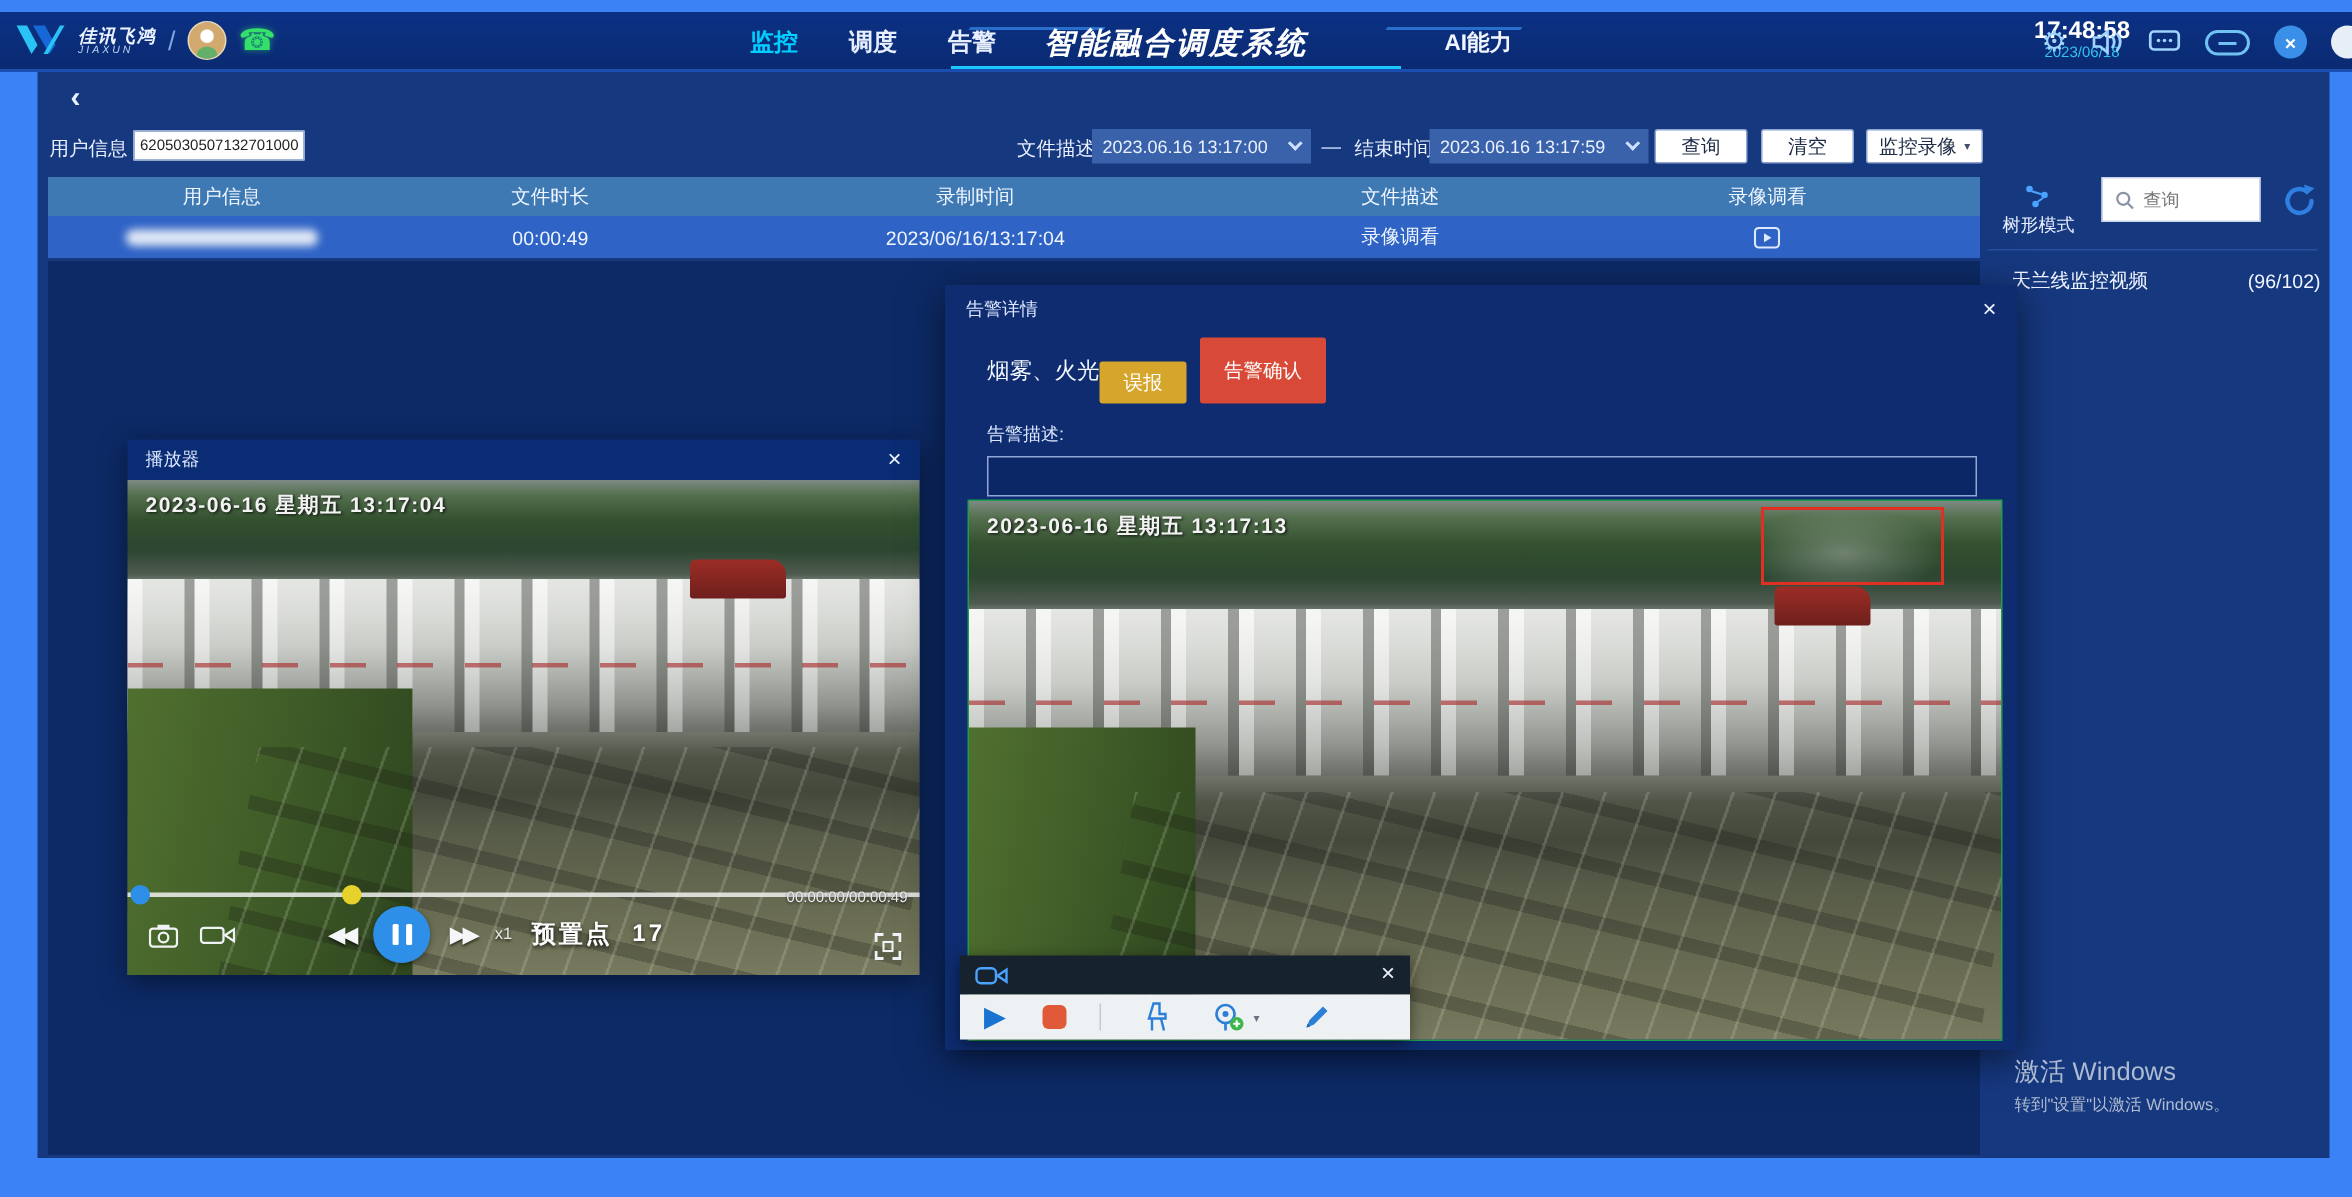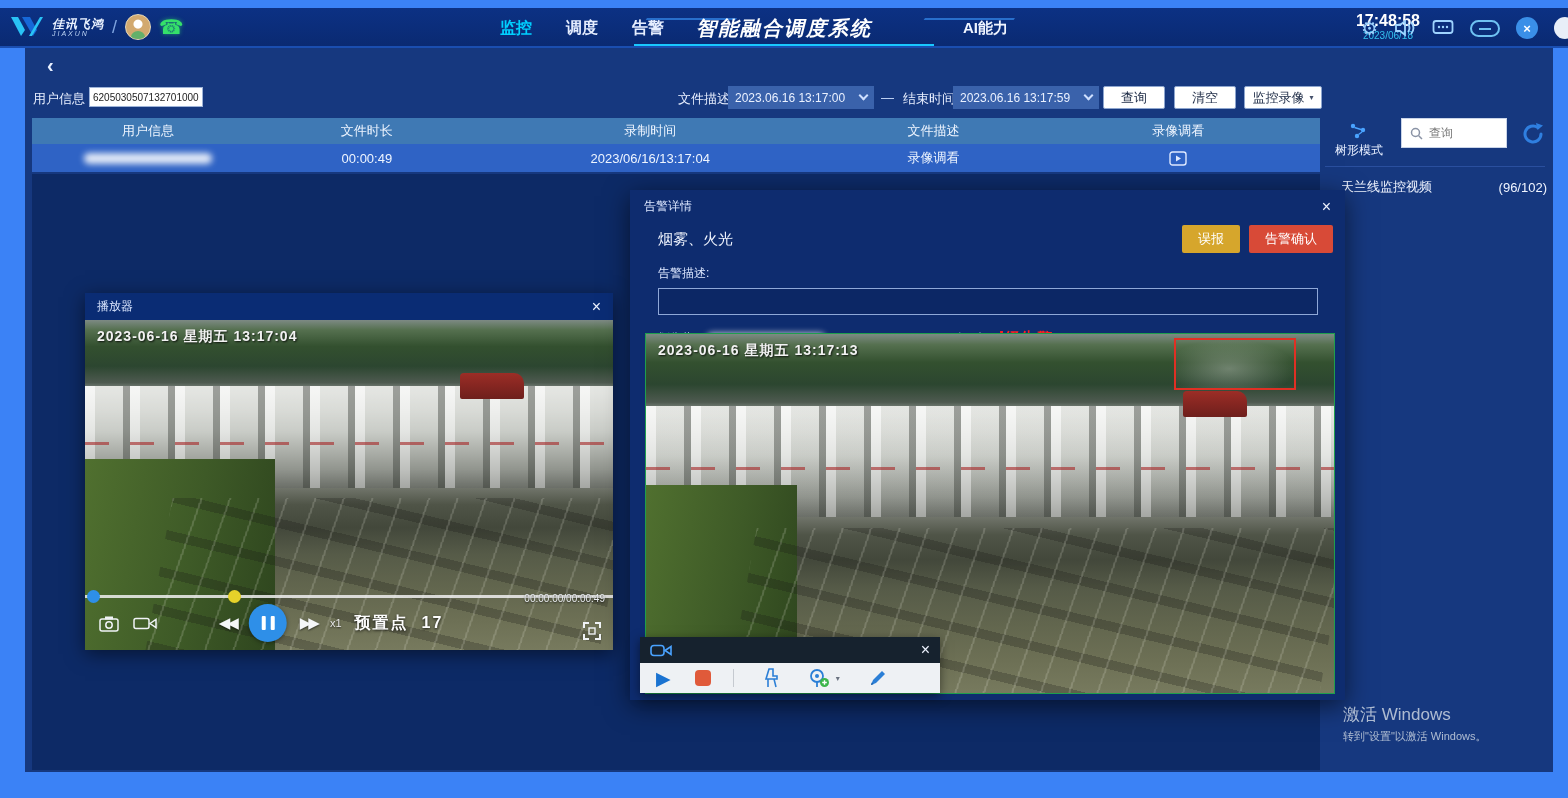--- a/index.html
+++ b/index.html
@@ -121,24 +121,24 @@
   .speed { color:#e8e8e8; font-size:11px; text-shadow:0 1px 2px rgba(0,0,0,.7); }
   .preset { color:#fdfdfd; font-size:16px; font-weight:bold; text-shadow:0 1px 3px rgba(0,0,0,.8); letter-spacing:2px; }
   .ptime { position:absolute; right:8px; bottom:46px; color:#e9ecef; font-size:10px; text-shadow:0 1px 2px rgba(0,0,0,.7); }
   .fs-btn { position:absolute; right:12px; bottom:10px; cursor:pointer; }
 
   
   .alarm-dlg { position:absolute; left:605px; top:142px; width:715px; height:510px; background:#0e2c6f; z-index:3;
     box-shadow:0 6px 24px rgba(0,0,0,.55); }
   .ad-head { display:flex; justify-content:space-between; align-items:center; padding:8px 14px 0 14px; }
   .ad-title { color:#dce7ff; font-size:12px; }
-  .ad-row { display:flex; justify-content:space-between; align-items:center; padding:10px 12px 0 28px; }
+  .ad-row { display:flex; align-items:center; padding:10px 12px 0 28px; }
   .ad-type { color:#f2f6ff; font-size:15px; }
   .ad-btns { display:flex; gap:9px; }
-  .btn-warn { background:#d6a62c; } .btn-danger { background:#d84a37; }
+  .btn-warn { background:#d6a62c;margin-top:16px; } .btn-danger { background:#d84a37; }
   .ad-btn { border:none; color:#fff; font-size:13px; padding:5px 16px; border-radius:2px; cursor:pointer; }
   .ad-desc-label { color:#dce7ff; font-size:12px; padding:12px 0 6px 28px; }
   .ad-desc-input { display:block; margin:0 auto; width:660px; height:27px; background:rgba(10,30,80,.3); border:1px solid #8fa8d8; color:#eaf1ff; font-size:12px; padding:0 6px; }
   .ad-info { display:flex; align-items:center; padding:14px 20px 0 28px; }
   .ad-info .lbl { color:#dce7ff; font-size:12px; }
   .ad-info .cam-blur { width:118px; height:11px; border-radius:5px; background:rgba(255,255,255,.8); filter:blur(3px); margin-left:10px; }
   .ad-level-lbl { margin-left:132px; }
   .ad-level { color:#ff2020; font-size:15px; font-weight:bold; margin-left:14px; letter-spacing:1px; }
   .ad-time { color:#eef3ff; font-size:13px; margin-left:150px; }
   .ad-video { position:absolute; left:15px; top:143px; width:690px; height:361px; border:1px solid #1f9e4d; }

